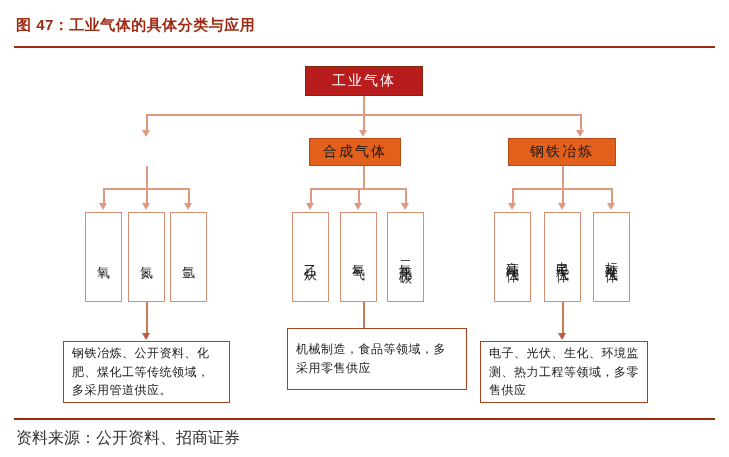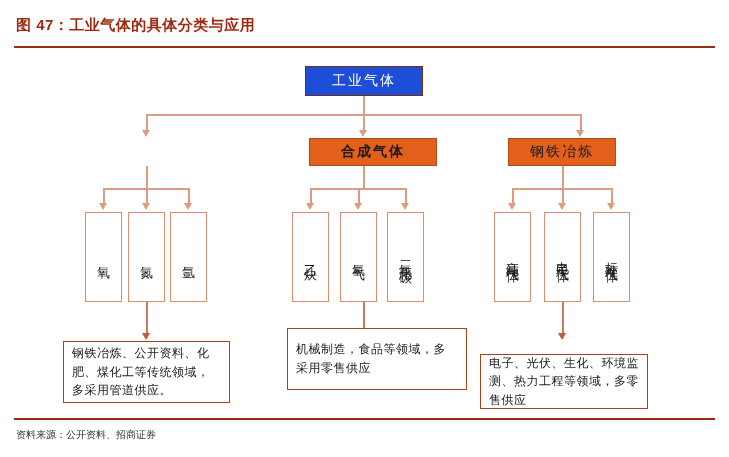--- a/index.html
+++ b/index.html
@@ -44,36 +44,36 @@
     left: 14px;
     top: 418px;
     width: 701px;
     height: 2px;
     background: #9e2a12;
   }
   .source {
     position: absolute;
     left: 16px;
     top: 428px;
-    font-size: 10px;
+    font-size: 16px;
     color: #333333;
     white-space: nowrap;
   }
 
   
   .node {
     position: absolute;
     box-sizing: border-box;
     display: flex;
     align-items: center;
     justify-content: center;
     text-align: center;
   }
   .node.root {
-    background: #1d4ed8;
+    background: #b91c1c;
     border: 1px solid #7c2a0b;
     color: #ffffff;
     font-size: 14px;
     letter-spacing: 2px;
   }
   .node.l2 {
     background: #e2601b;
     border: 1px solid #b94a12;
     color: #1a1a1a;
     font-size: 14px;
@@ -156,21 +156,21 @@
 
   <div class="node leaf" style="left:85px; top:212px; width:37px; height:90px;">氧</div>
   <div class="node leaf" style="left:128px; top:212px; width:37px; height:90px;">氮</div>
   <div class="node leaf" style="left:170px; top:212px; width:37px; height:90px;">氩</div>
 
   <div class="conn v dark" style="left:146px; top:302px; height:36px;"></div>
   <div class="arrow dark" style="left:142px; top:333px;"></div>
 
   <div class="node app" style="left:63px; top:341px; width:167px; height:62px;">钢铁冶炼、公开资料、化肥、煤化工等传统领域，多采用管道供应。</div>
 
-  <div class="node l2" style="left:309px; top:138px; width:128px; height:28px;font-weight:bold;">合成气体</div>
+  <div class="node l2" style="left:309px; top:138px; width:92px; height:28px;">合成气体</div>
 
   <div class="conn v" style="left:363px; top:166px; height:23px;"></div>
   <div class="conn h" style="left:311px; top:188px; width:95px;"></div>
 
   <div class="conn v" style="left:310px; top:188px; height:17px;"></div>
   <div class="arrow" style="left:306px; top:203px;"></div>
   <div class="conn v" style="left:358px; top:188px; height:17px;"></div>
   <div class="arrow" style="left:354px; top:203px;"></div>
   <div class="conn v" style="left:405px; top:188px; height:17px;"></div>
   <div class="arrow" style="left:401px; top:203px;"></div>
@@ -196,18 +196,18 @@
   <div class="conn v" style="left:611px; top:188px; height:17px;"></div>
   <div class="arrow" style="left:607px; top:203px;"></div>
 
   <div class="node leaf" style="left:494px; top:212px; width:37px; height:90px;">高纯气体</div>
   <div class="node leaf" style="left:544px; top:212px; width:37px; height:90px;">电子气体</div>
   <div class="node leaf" style="left:593px; top:212px; width:37px; height:90px;">标准气体</div>
 
   <div class="conn v dark" style="left:562px; top:302px; height:36px;"></div>
   <div class="arrow dark" style="left:558px; top:333px;"></div>
 
-  <div class="node app" style="left:480px; top:354px; width:168px; height:55px;">电子、光伏、生化、环境监测、热力工程等领域，多零售供应</div>
+  <div class="node app" style="left:480px; top:341px; width:168px; height:62px;">电子、光伏、生化、环境监测、热力工程等领域，多零售供应</div>
 
   <div class="footer-rule"></div>
   <div class="source">资料来源：公开资料、招商证券</div>
 
 </div>
 
 </body></html>

